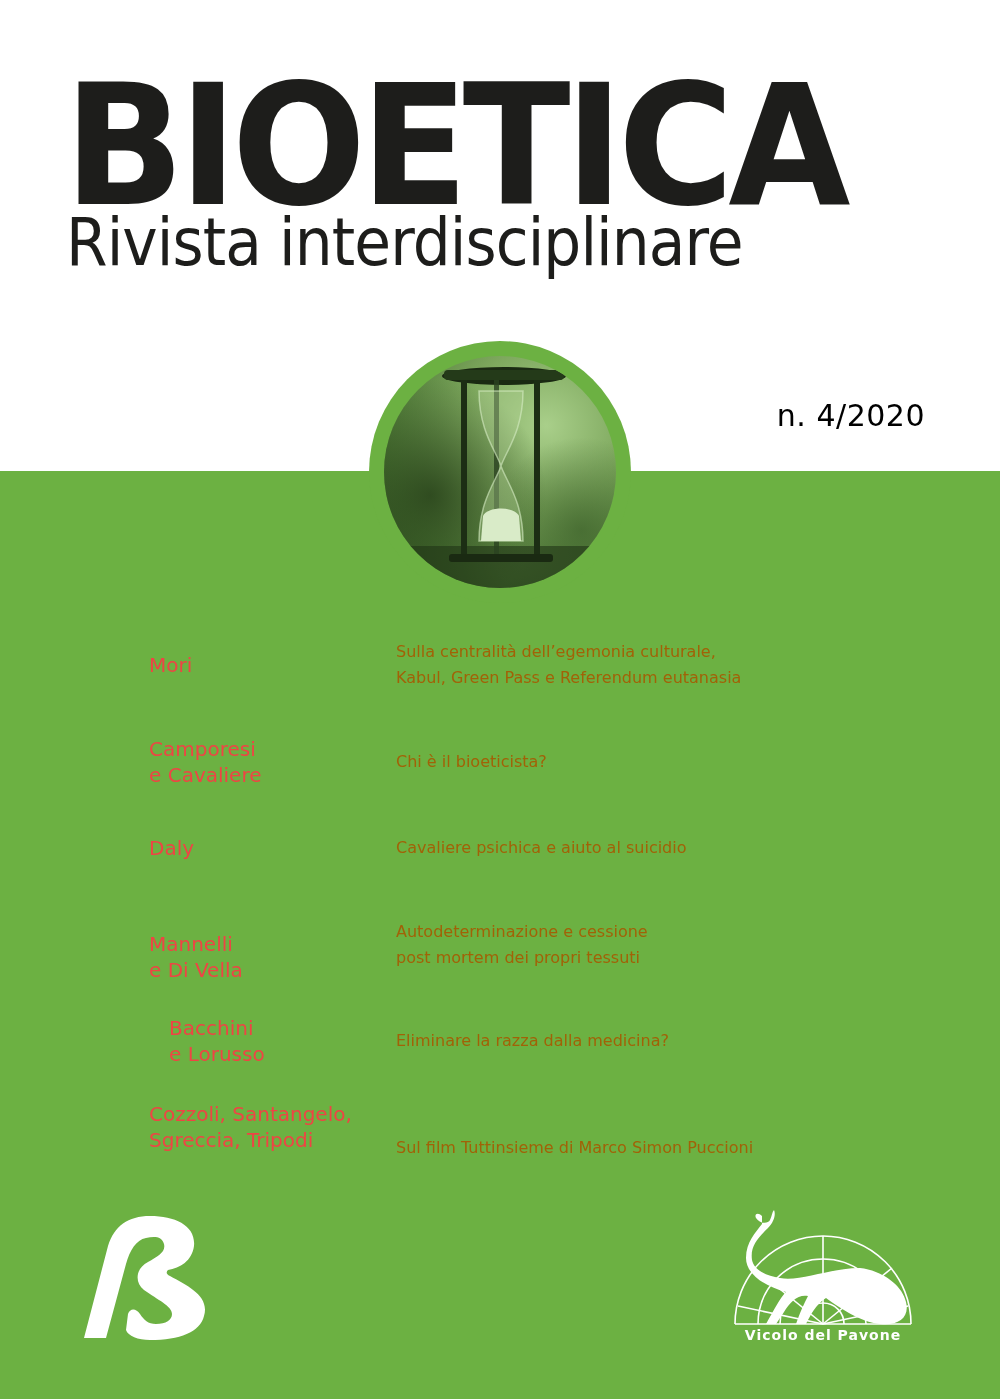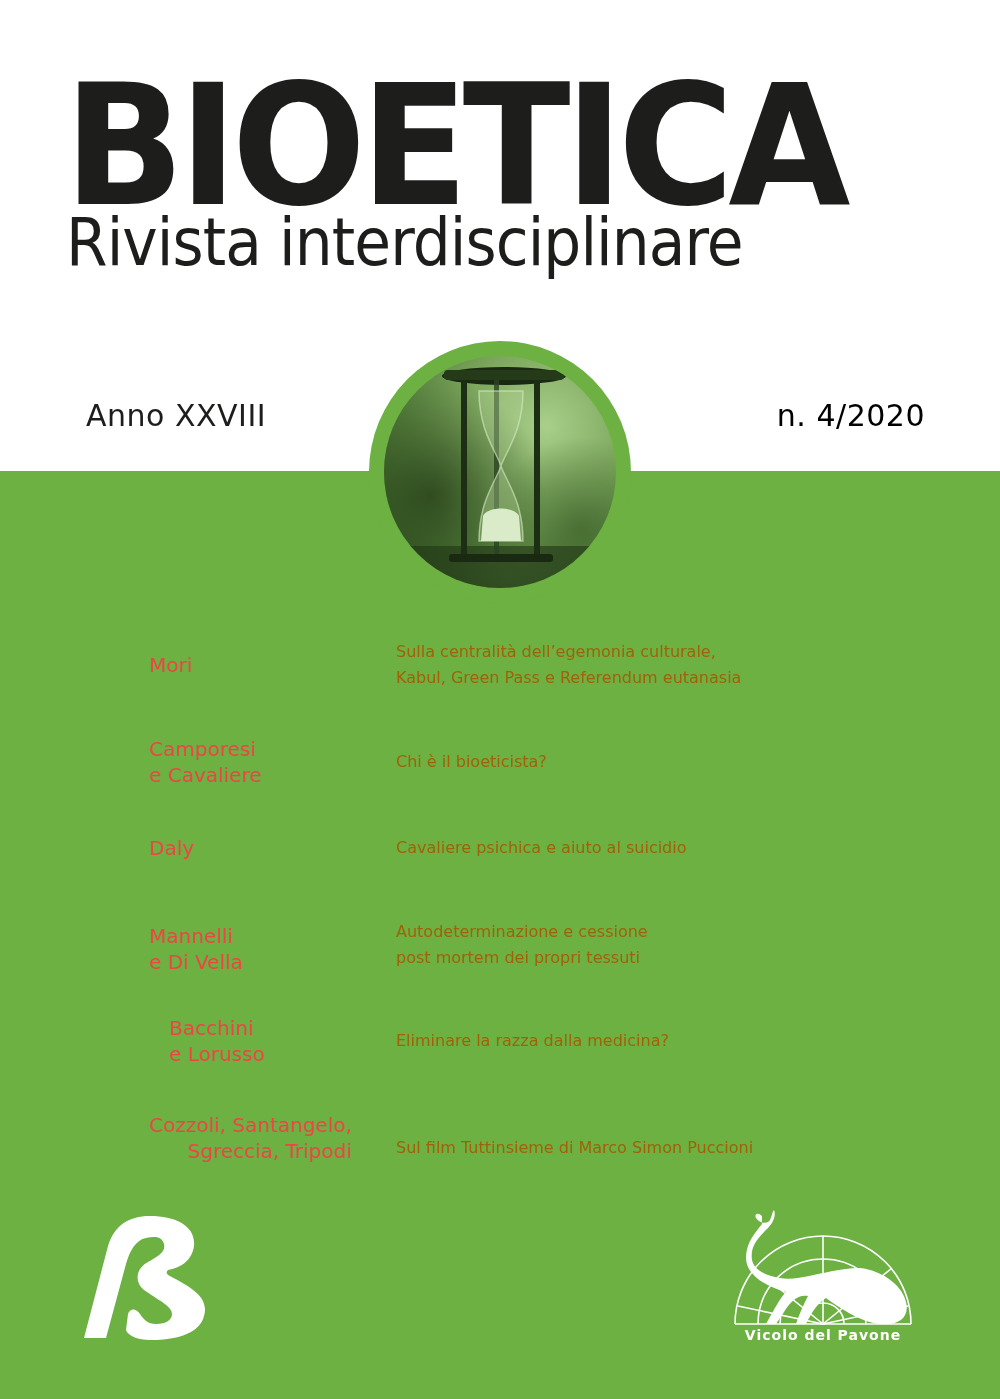--- a/index.html
+++ b/index.html
@@ -20,21 +20,20 @@
   .publisher-name { position:absolute; left:733px; top:1327px; width:180px; text-align:center; font-family:"DejaVu Sans", sans-serif; font-weight:bold; font-size:14px; color:#ffffff; letter-spacing:1px; }
 </style>
 </head>
 <body>
 
 <div style="position:absolute;inset:0;--accent:#6cb142;">
 
   <div class="title">BIOETICA</div>
   <div class="subtitle">Rivista interdisciplinare</div>
 
-  <div class="issue-year">Anno XXVIII</div>
   <div class="issue-num">n. 4/2020</div>
 
   <div class="green"></div>
 
   <div class="circle-outer"></div>
   <div class="circle-photo">
     <svg width="232" height="232" viewBox="0 0 232 232">
       <defs>
         <radialGradient id="fog" cx="0.2" cy="0.6" r="0.5">
           <stop offset="0" stop-color="#243d17" stop-opacity="0.8"></stop>
@@ -73,32 +72,32 @@
     <div class="toc-row" style="top:736px;">
       <div class="toc-author" style="top:0px;">Camporesi
 e Cavaliere</div>
       <div class="toc-title" style="top:13px;">Chi è il bioeticista?</div>
     </div>
     <div class="toc-row" style="top:835px;">
       <div class="toc-author" style="top:0px;">Daly</div>
       <div class="toc-title" style="top:0px;">Cavaliere psichica e aiuto al suicidio</div>
     </div>
     <div class="toc-row" style="top:919px;">
-      <div class="toc-author" style="top:4px;">Mannelli
+      <div class="toc-author" style="top:12px;">Mannelli
 e Di Vella</div>
       <div class="toc-title" style="top:0px;">Autodeterminazione e cessione
 post mortem dei propri tessuti</div>
     </div>
     <div class="toc-row" style="top:1015px;">
       <div class="toc-author" style="top:0px;margin-left:20px;">Bacchini
 e Lorusso</div>
       <div class="toc-title" style="top:13px;">Eliminare la razza dalla medicina?</div>
     </div>
     <div class="toc-row" style="top:1101px;">
-      <div class="toc-author" style="top:11px;text-align:right;">Cozzoli, Santangelo,
+      <div class="toc-author" style="top:0px;">Cozzoli, Santangelo,
 Sgreccia, Tripodi</div>
       <div class="toc-title" style="top:19px;margin-top:15px;">Sul film Tuttinsieme di Marco Simon Puccioni</div>
     </div>
   </div>
 
   <svg class="beta-logo" viewBox="0 0 126 124">
     <path fill="#ffffff" d="M0 122 L24 30 C30 10 44 0 66 0 C92 0 112 10 110 30 C108 45 96 52 84 54 C82 56 82 58 86 60 C104 70 126 80 120 100 C116 116 96 124 66 124 C54 124 44 120 42 114 L44 98 C46 92 52 92 56 98 C60 104 64 108 72 108 C82 108 88 104 88 98 C88 90 74 84 60 74 C50 66 52 52 64 46 C74 40 82 36 80 28 C78 20 70 20 62 22 C52 24 46 34 42 48 L22 122 Z"></path>
   </svg>
 
   <svg class="publisher" viewBox="0 0 190 140">

